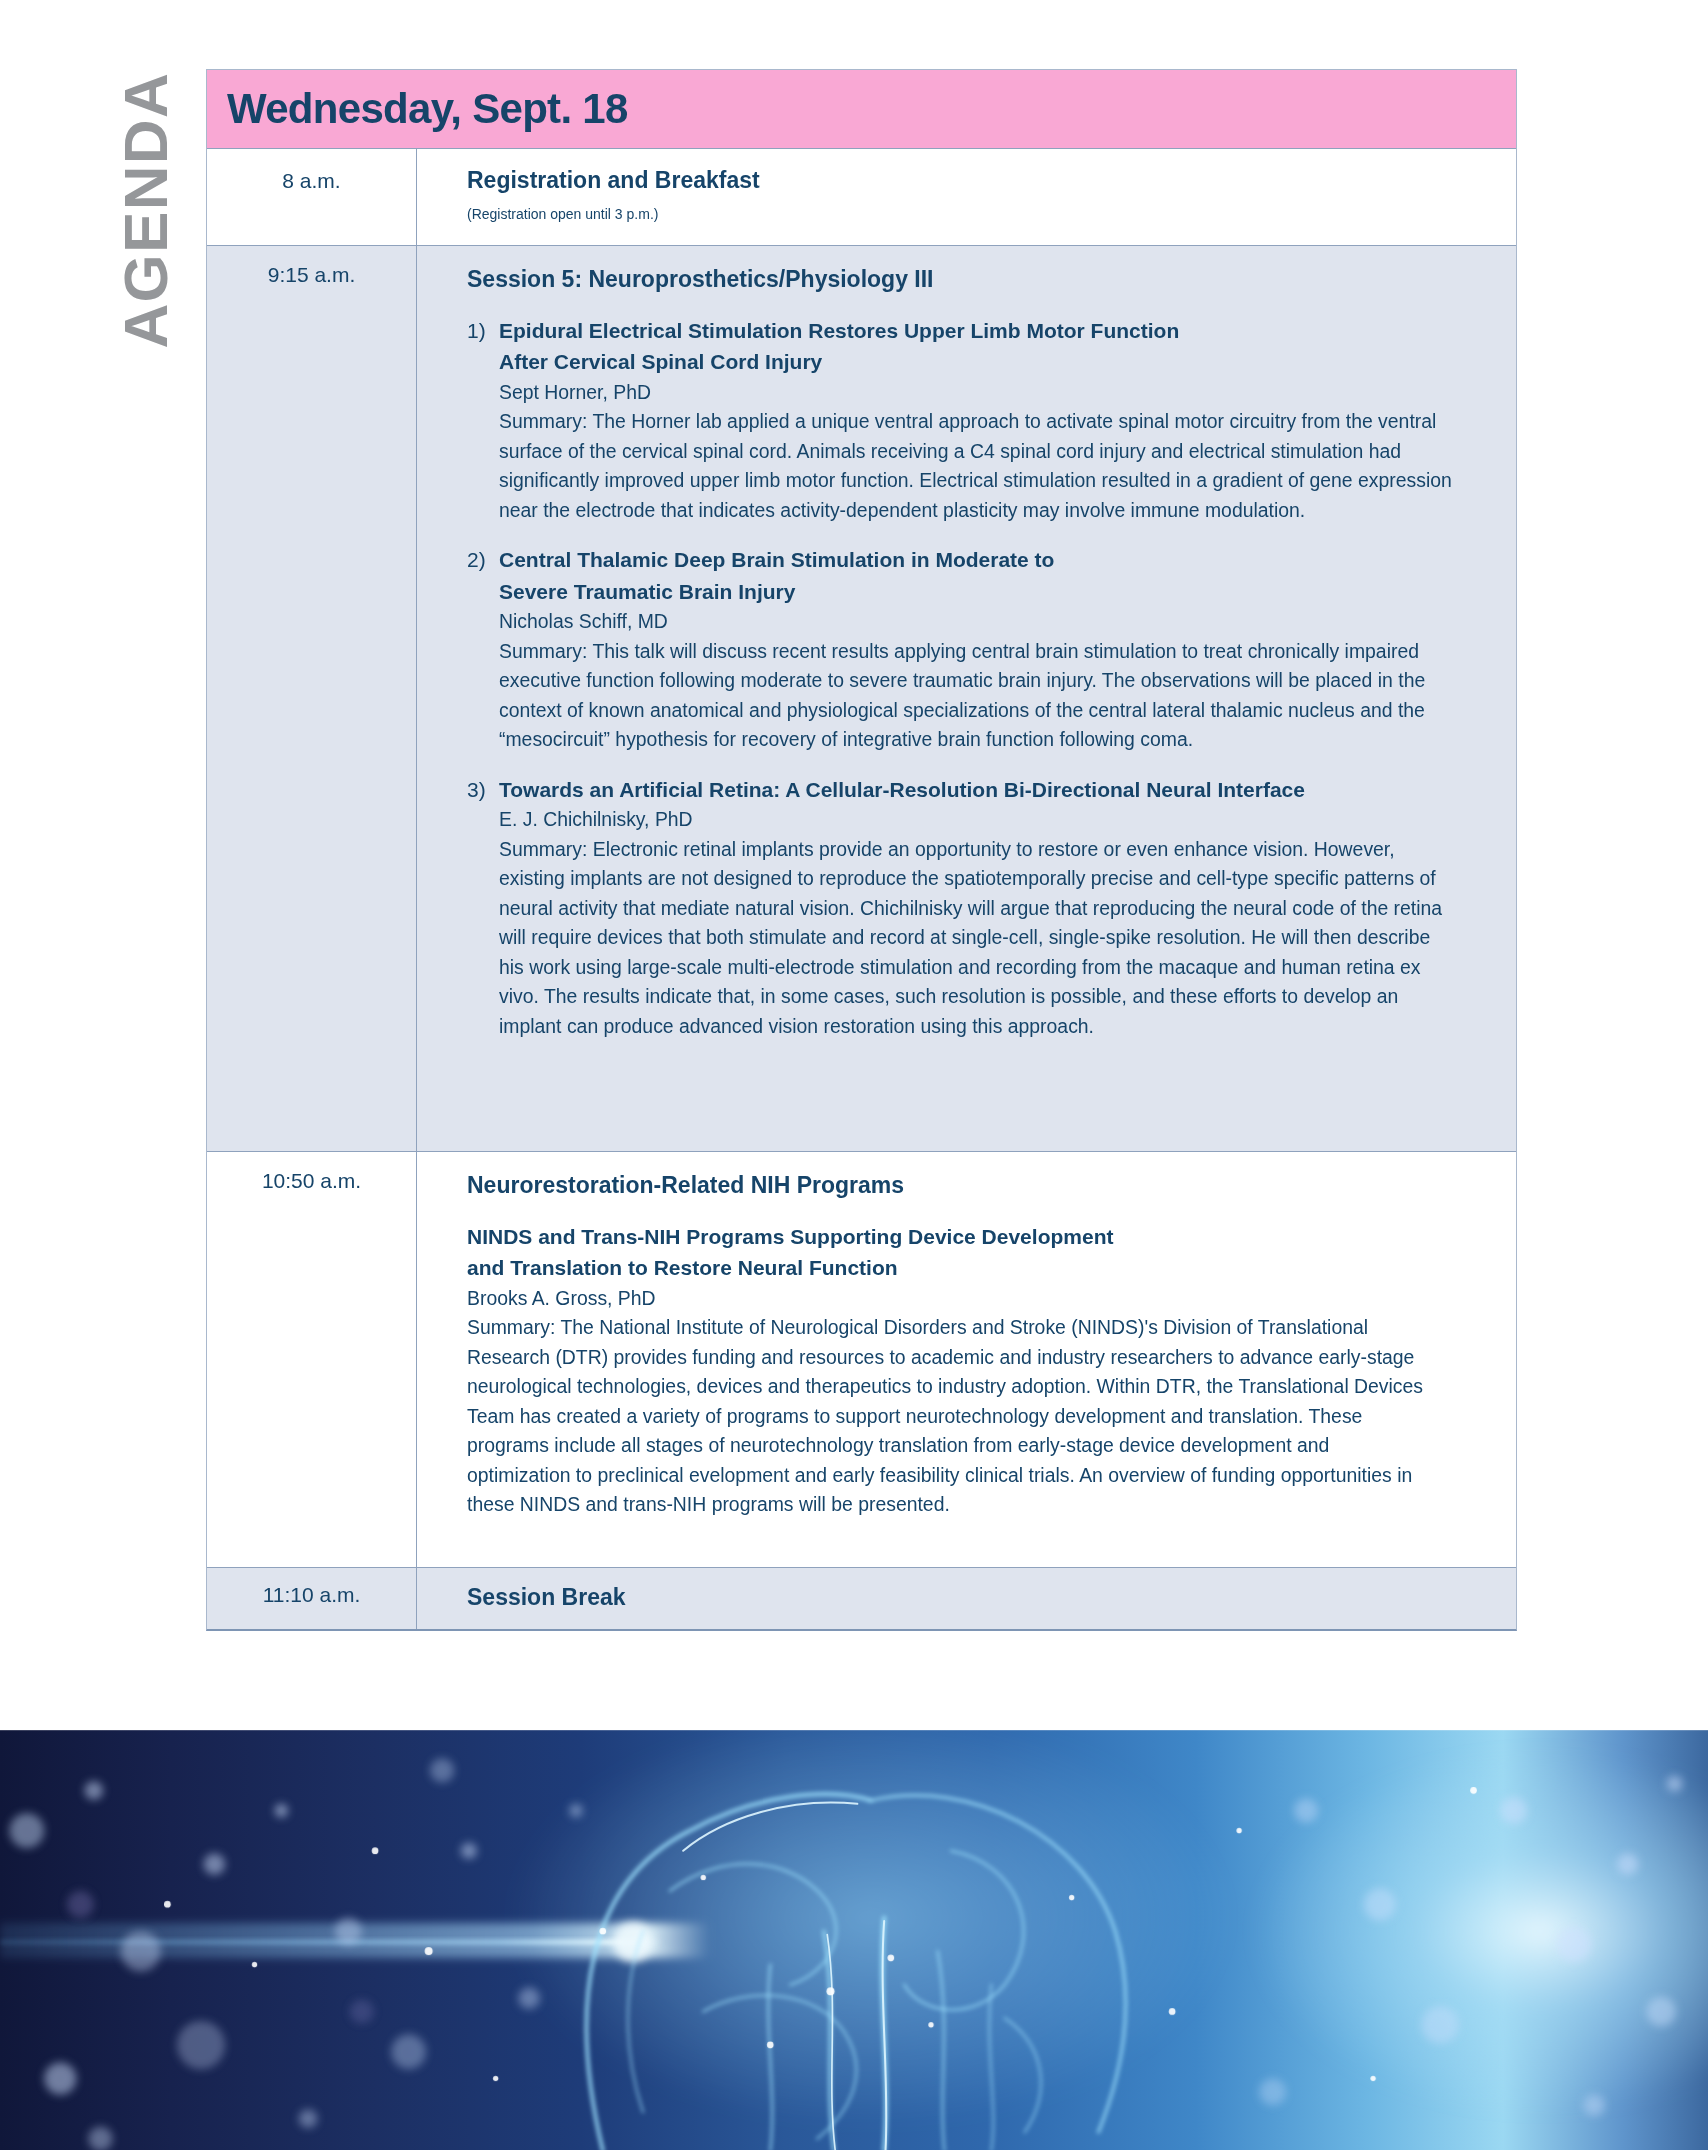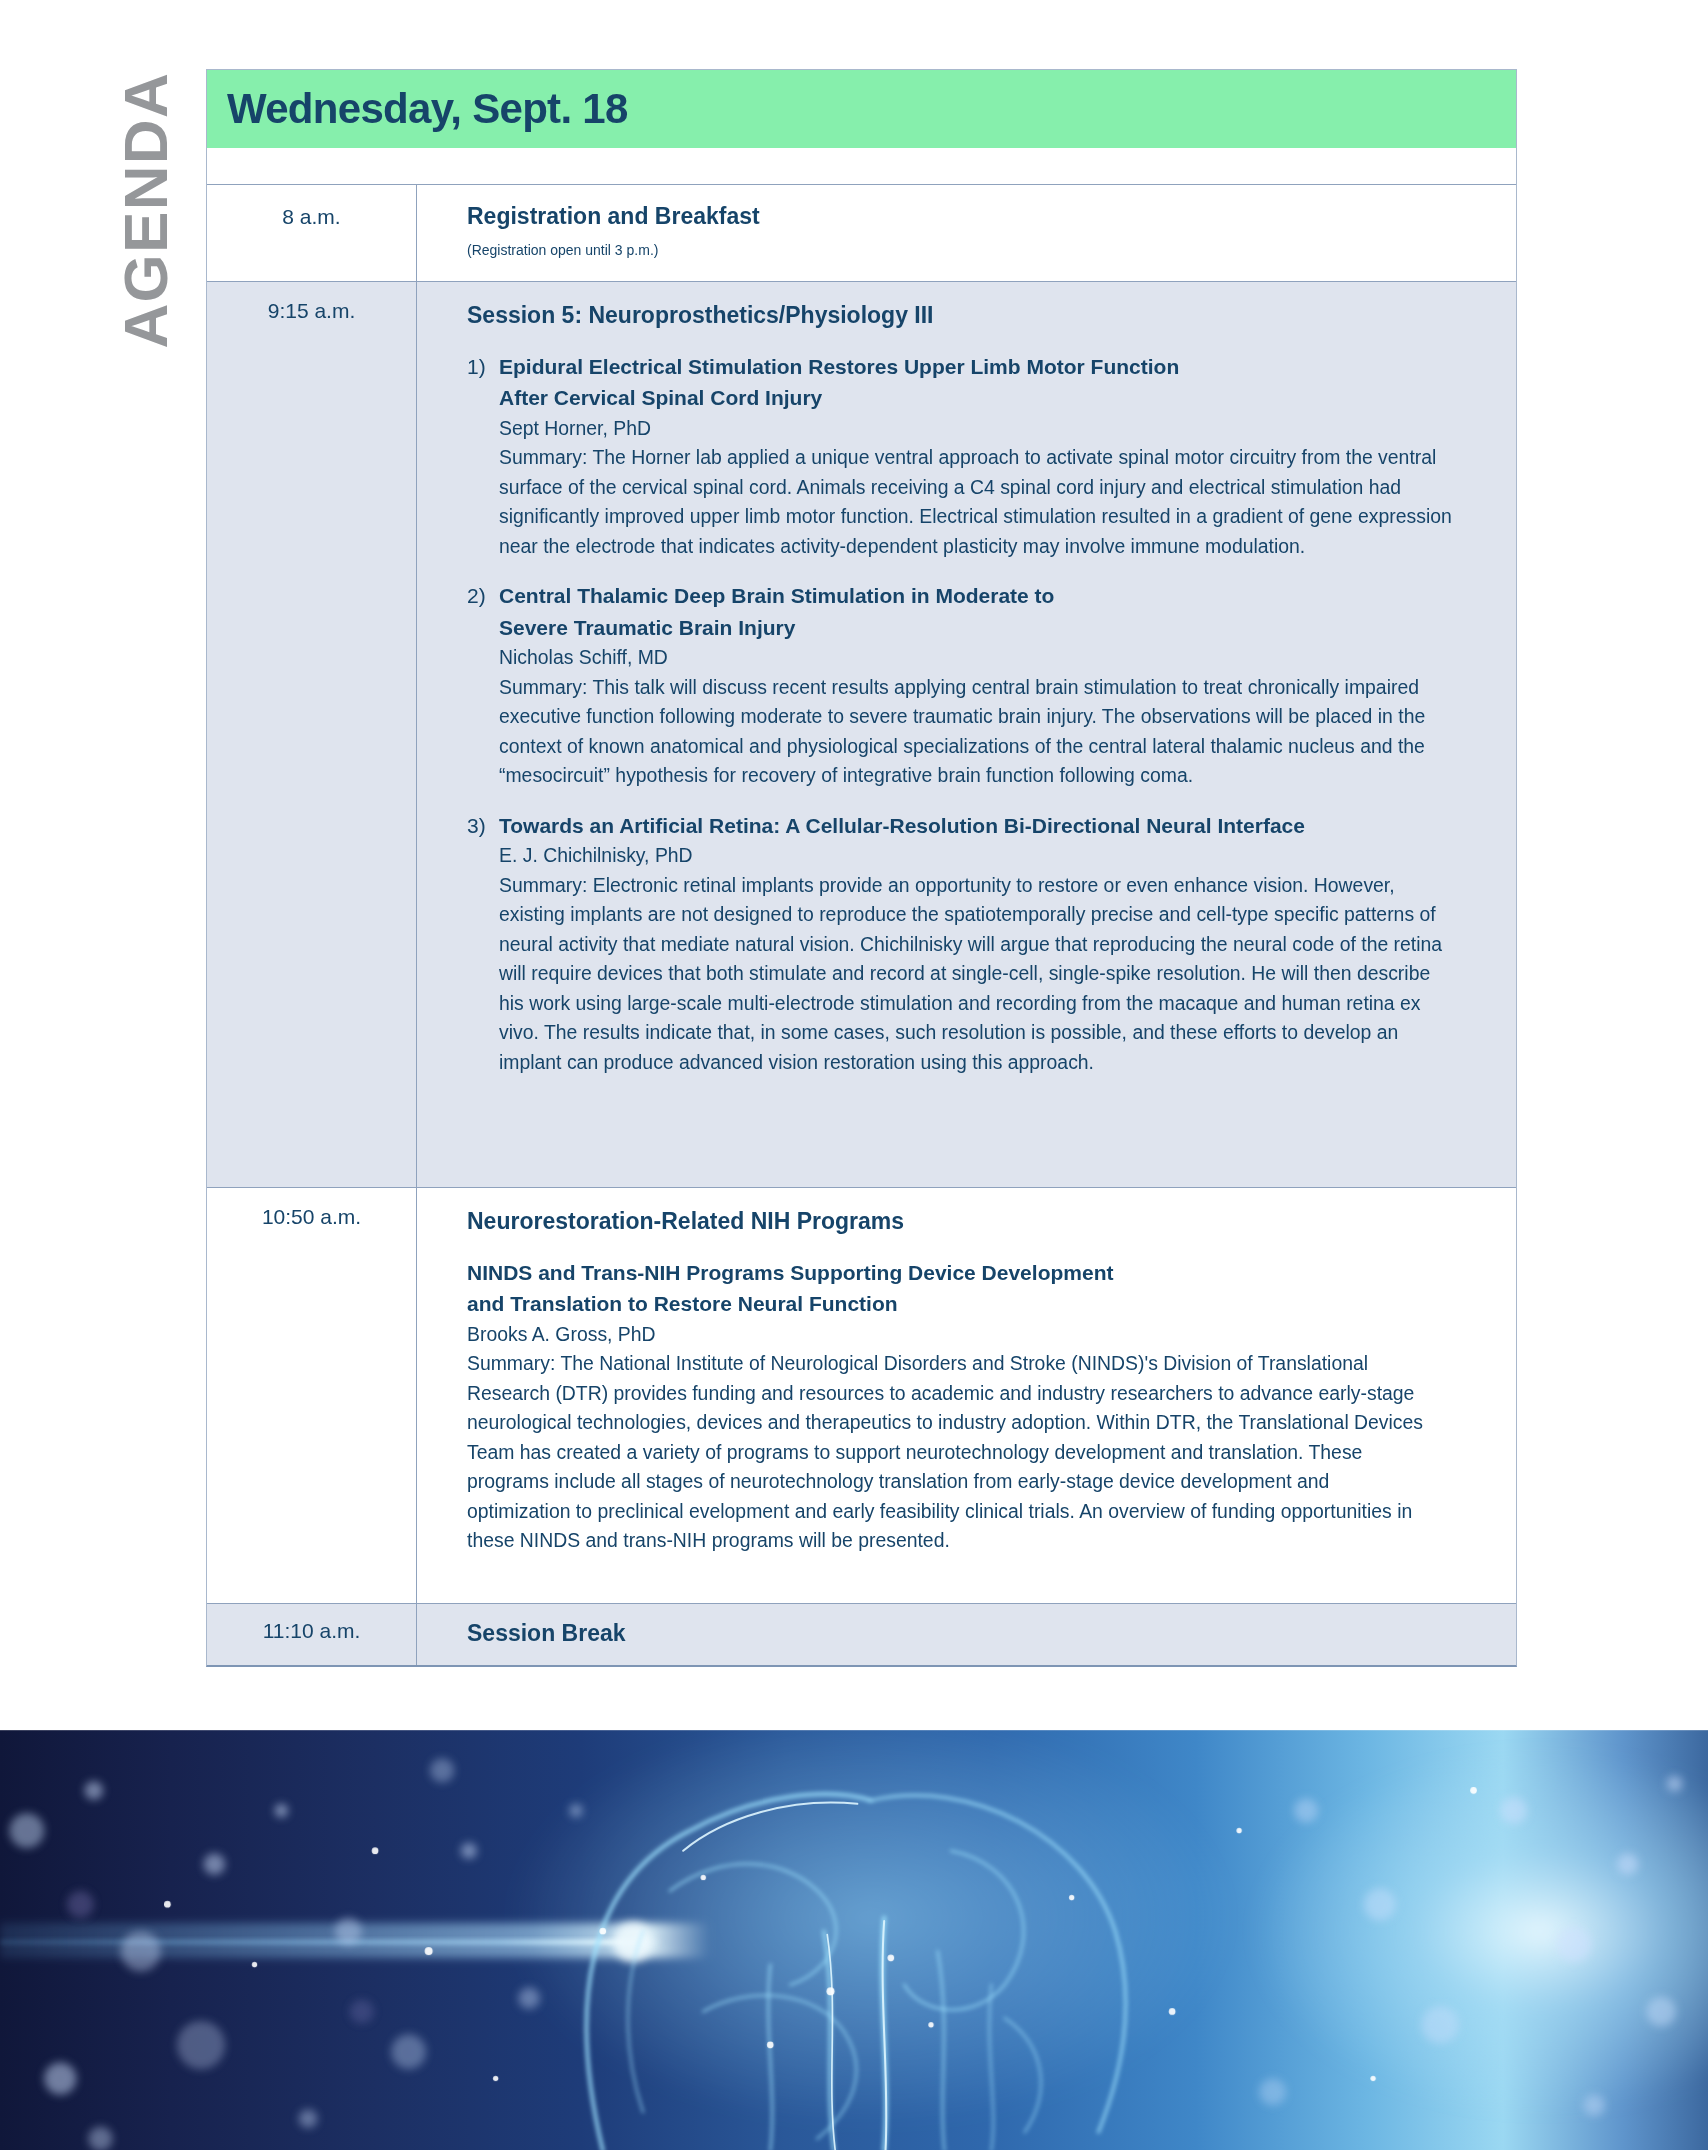--- a/index.html
+++ b/index.html
@@ -14,36 +14,36 @@
     letter-spacing:1.3px;line-height:1;
   }
 
   
   .schedule{
     position:absolute;left:206px;top:69px;width:1311px;
     border:1.3px solid #a9b8cd;border-bottom:2px solid #7e95b4;
     box-sizing:border-box;background:#ffffff;
   }
   .day-header{
-    height:78px;background:#86efac;display:flex;align-items:center;
+    height:78px;background:#f9a8d4;display:flex;align-items:center;
     padding-left:20px;box-sizing:border-box;
   }
   .day-title{font-size:42px;font-weight:bold;color:#164469;letter-spacing:-0.7px;}
 
   .row{display:grid;grid-template-columns:210px 1fr;border-top:1.3px solid #8fa2bd;background:#ffffff;}
   .row.light{background:#dfe4ee;}
   .time{
     font-size:21px;color:#164469;text-align:center;
     padding-top:17px;border-right:1.3px solid #8fa2bd;box-sizing:border-box;
   }
   .content{padding:19px 27px 16px 50px;box-sizing:border-box;}
   .row-title{font-size:23px;font-weight:bold;line-height:29.5px;}
   .note{font-size:14px;line-height:29.5px;margin-top:4px;}
 
-  .row-registration{min-height:94px;margin-top:36px;}
+  .row-registration{min-height:94px;}
   .row-session{min-height:905px;}
   .row-nih{min-height:415px;}
   .row-coffee{min-height:57px;}
   .row-coffee .content{padding-top:14.7px;}
   .row-coffee .time{padding-top:14.7px;}
   .row-registration .time{padding-top:20px;}
   .row-registration .content{padding-top:17.4px;}
 
   .session-items{margin-top:20px;display:flex;flex-direction:column;gap:19px;}
   .talk-item{display:flex;}

